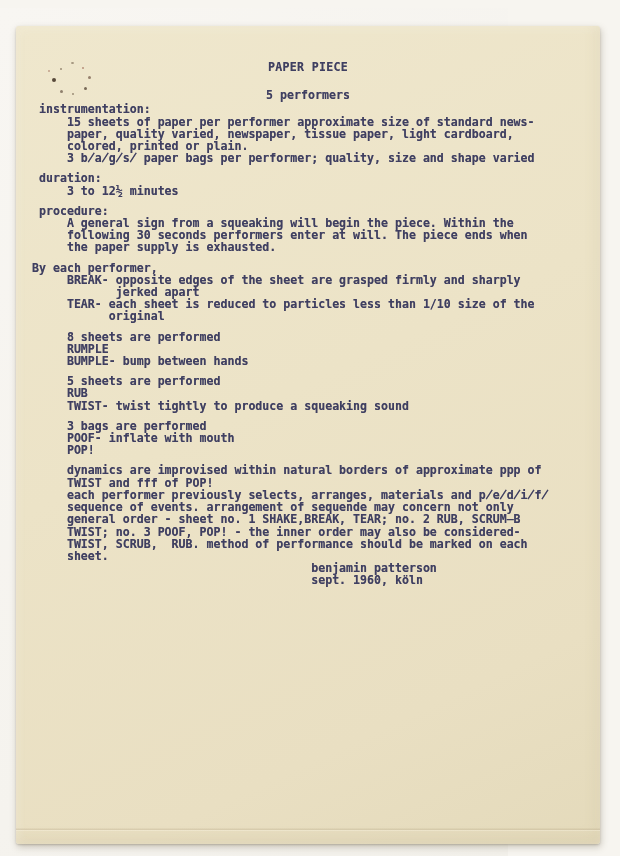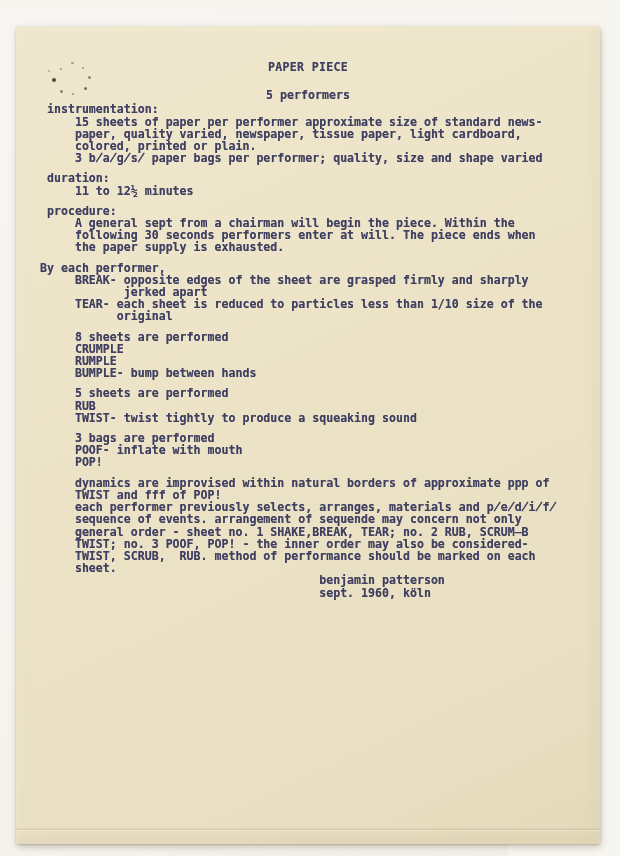--- a/index.html
+++ b/index.html
@@ -72,21 +72,21 @@
   .subtitle {
     margin-top: 16px;
     text-align: center;
     font-size: 11.6px;
     line-height: 12.2px;
     font-weight: bold;
     white-space: pre;
   }
   .body-lines {
     margin-top: 2px;
-    padding-left: 24px;
+    padding-left: 16px;
     padding-right: 6px;
   }
   .ln {
     font-size: 11.6px;
     line-height: 12.2px;
     font-weight: bold;
     white-space: pre;
     min-height: 12.2px;
   }
   .ln.blank {
@@ -117,35 +117,34 @@
     <div class="subtitle ink">5 performers</div>
 
     <div class="body-lines ink">
         <div class="ln"> instrumentation:</div>
         <div class="ln">     15 sheets of paper per performer approximate size of standard news-</div>
         <div class="ln">     paper, quality varied, newspaper, tissue paper, light cardboard,</div>
         <div class="ln">     colored, printed or plain.</div>
         <div class="ln">     3 b̸a̸g̸s̸ paper bags per performer; quality, size and shape varied</div>
         <div class="ln blank"></div>
         <div class="ln"> duration:</div>
-        <div class="ln">     11 to 12½ minutes</div>
+        <div class="ln">     3 to 12½ minutes</div>
         <div class="ln blank"></div>
         <div class="ln"> procedure:</div>
-        <div class="ln">     A general sept from a chairman will begin the piece. Within the</div>
+        <div class="ln">     A general sign from a squeaking will begin the piece. Within the</div>
         <div class="ln">     following 30 seconds performers enter at will. The piece ends when</div>
         <div class="ln">     the paper supply is exhausted.</div>
         <div class="ln blank"></div>
         <div class="ln">By each performer,</div>
         <div class="ln">     BREAK- opposite edges of the sheet are grasped firmly and sharply</div>
         <div class="ln">            jerked apart</div>
         <div class="ln">     TEAR- each sheet is reduced to particles less than 1/10 size of the</div>
         <div class="ln">           original</div>
         <div class="ln blank"></div>
         <div class="ln">     8 sheets are performed</div>
-        <div class="ln">     CRUMPLE</div>
         <div class="ln">     RUMPLE</div>
         <div class="ln">     BUMPLE- bump between hands</div>
         <div class="ln blank"></div>
         <div class="ln">     5 sheets are performed</div>
         <div class="ln">     RUB</div>
         <div class="ln">     TWIST- twist tightly to produce a squeaking sound</div>
         <div class="ln blank"></div>
         <div class="ln">     3 bags are performed</div>
         <div class="ln">     POOF- inflate with mouth</div>
         <div class="ln">     POP!</div>

